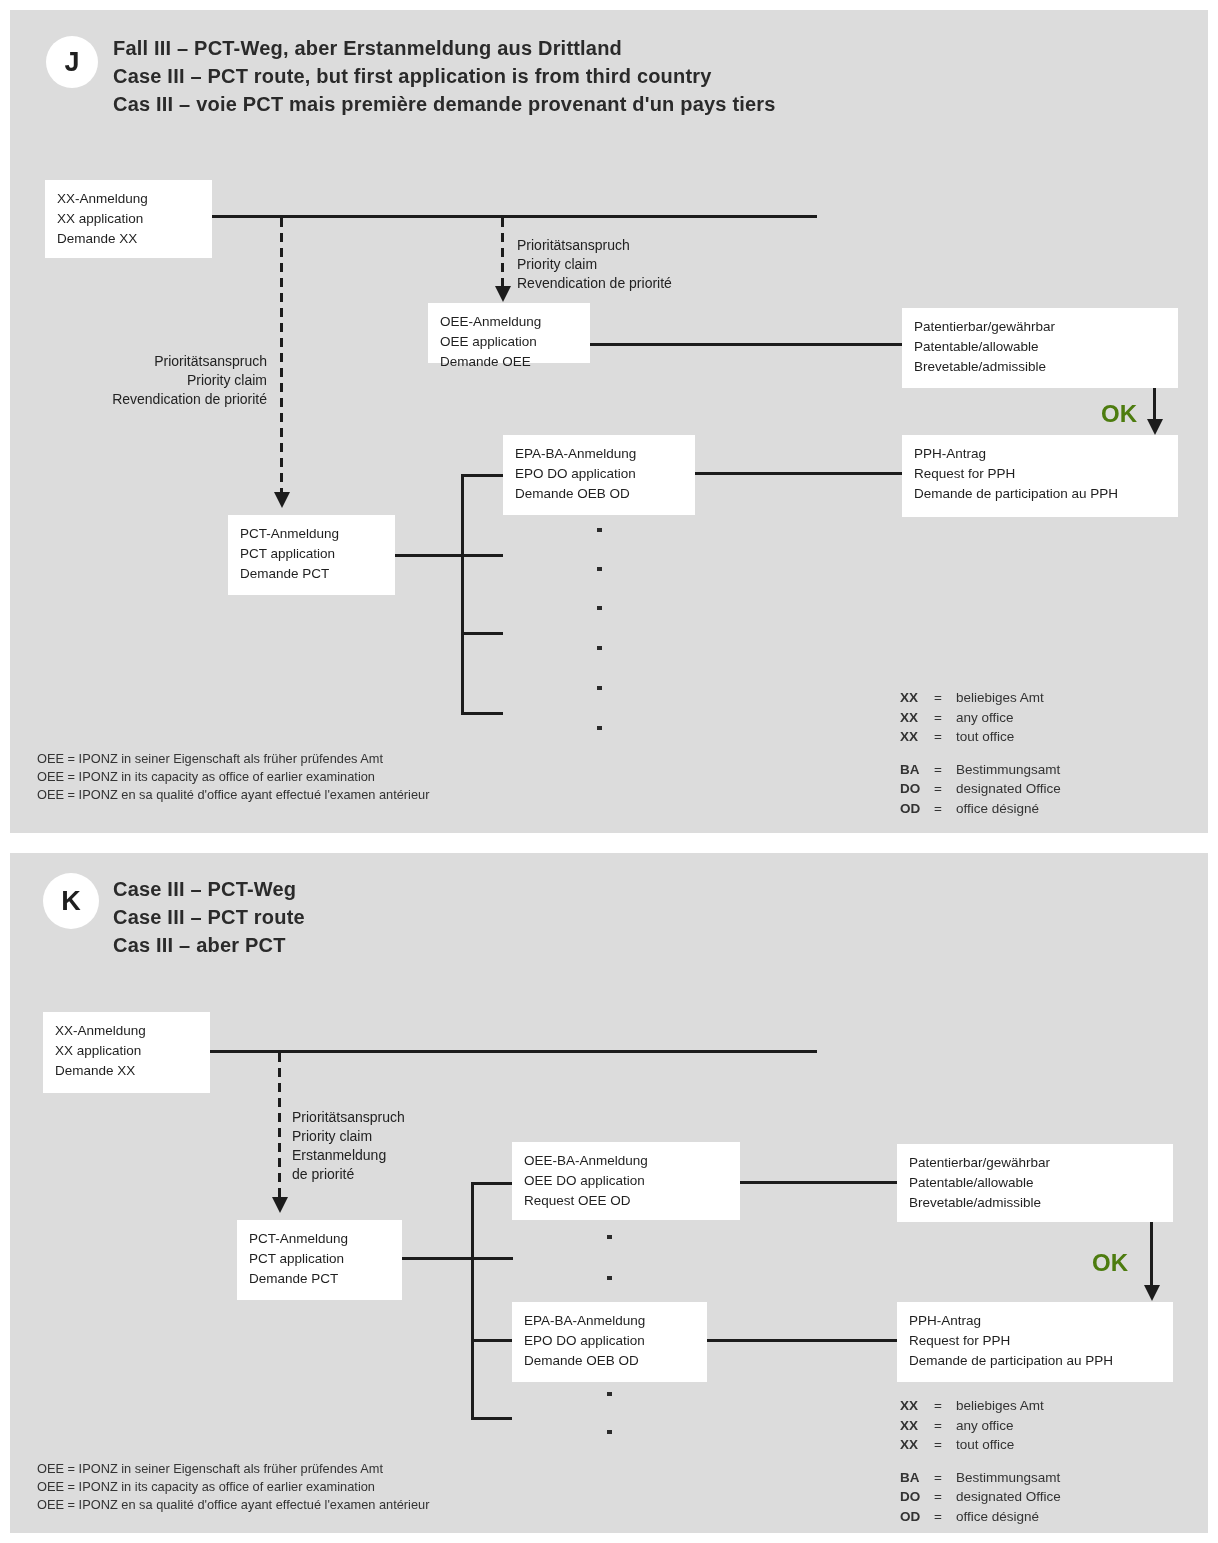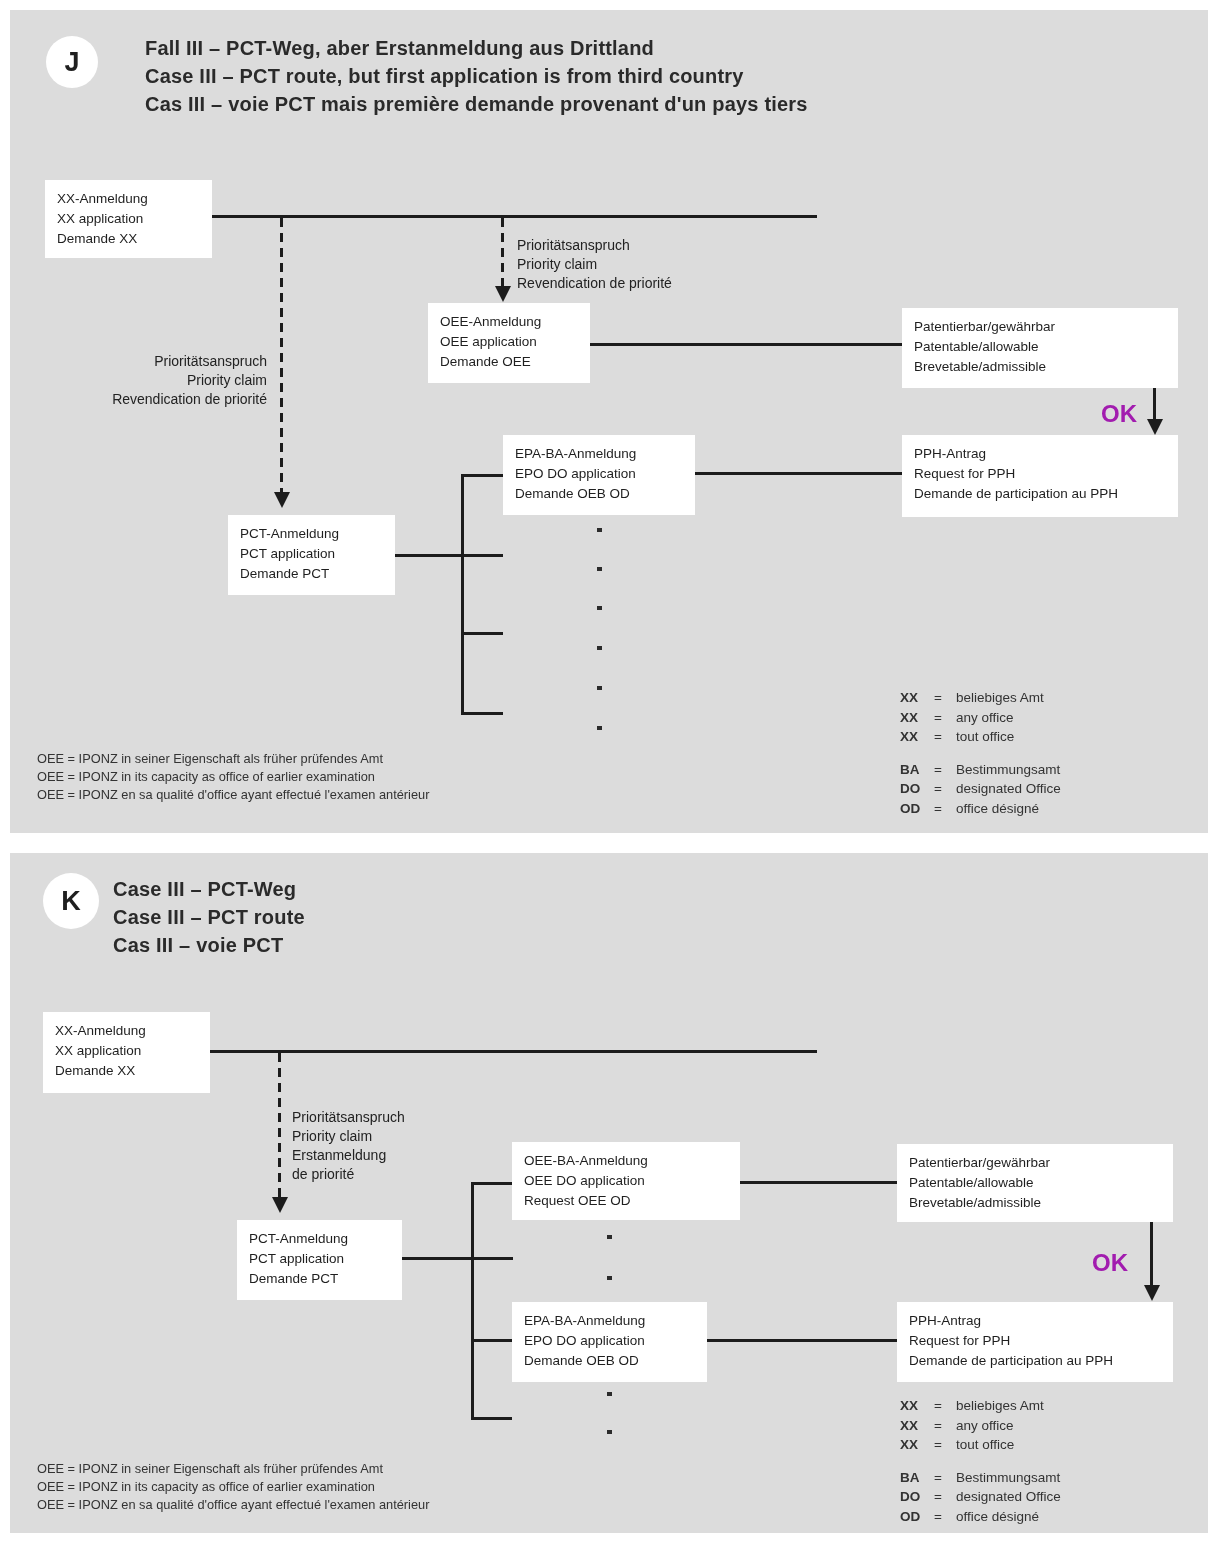--- a/index.html
+++ b/index.html
@@ -27,39 +27,39 @@
     background-image:repeating-linear-gradient(to bottom,#1c1c1c 0 9px,rgba(0,0,0,0) 9px 15px);
   }
   .ahead{
     position:absolute;width:0;height:0;z-index:2;
     border-left:8px solid transparent;border-right:8px solid transparent;
     border-top:16px solid #1c1c1c;
   }
   .lbl{position:absolute;font-size:14px;line-height:19px;color:#222;z-index:2;}
   .lbl span{display:block;white-space:nowrap;}
   .lbl.right{text-align:right;}
-  .ok{position:absolute;font-weight:bold;font-size:24px;color:#a21caf;text-align:right;z-index:2;}
+  .ok{position:absolute;font-weight:bold;font-size:24px;color:#4d7c0f;text-align:right;z-index:2;}
   .dot{position:absolute;width:5px;height:4px;background:#2b2b2b;z-index:2;}
   .legend{position:absolute;font-size:13.5px;line-height:19.5px;color:#333;z-index:2;}
   .legend .grp{margin-bottom:13px;}
   .lrow{display:flex;}
   .lterm{width:34px;font-weight:bold;}
   .leq{width:22px;}
   .footnote{position:absolute;font-size:12.8px;line-height:18px;color:#333;z-index:2;}
   .footnote span{display:block;white-space:nowrap;}
 </style>
 </head>
 <body>
 
 <div class="panel" style="left:10px;top:10px;width:1198px;height:823px;">
 
   <div class="badge" style="left:36px;top:26px;width:52px;height:52px;">
     <span>J</span>
   </div>
-  <div class="ptitle" style="left:103px;top:24px;margin-left:32px;">
+  <div class="ptitle" style="left:103px;top:24px;">
     <span>Fall III – PCT-Weg, aber Erstanmeldung aus Drittland</span>
     <span>Case III – PCT route, but first application is from third country</span>
     <span>Cas III – voie PCT mais première demande provenant d'un pays tiers</span>
   </div>
 
   <div class="hline" style="left:200px;top:205px;width:607px;"></div>
   <div class="dashv" style="left:270px;top:208px;height:276px;"></div>
   <div class="ahead" style="left:264px;top:482px;"></div>
   <div class="dashv" style="left:491px;top:208px;height:70px;"></div>
   <div class="ahead" style="left:485px;top:276px;"></div>
@@ -75,21 +75,21 @@
 
   <div class="vline" style="left:1143px;top:378px;height:32px;"></div>
   <div class="ahead" style="left:1137px;top:409px;"></div>
   <div class="ok" style="left:1027px;top:390px;width:100px;">OK</div>
 
   <div class="box" style="left:35px;top:170px;width:167px;height:78px;">
     <span>XX-Anmeldung</span>
     <span>XX application</span>
     <span>Demande XX</span>
   </div>
-  <div class="box" style="left:418px;top:293px;width:162px;height:80px;">
+  <div class="box" style="left:418px;top:293px;width:162px;height:60px;">
     <span>OEE-Anmeldung</span>
     <span>OEE application</span>
     <span>Demande OEE</span>
   </div>
   <div class="box" style="left:892px;top:298px;width:276px;height:80px;">
     <span>Patentierbar/gewährbar</span>
     <span>Patentable/allowable</span>
     <span>Brevetable/admissible</span>
   </div>
   <div class="box" style="left:493px;top:425px;width:192px;height:80px;">
@@ -171,21 +171,21 @@
 </div>
 
 <div class="panel" style="left:10px;top:853px;width:1198px;height:680px;">
 
   <div class="badge" style="left:33px;top:20px;width:56px;height:56px;">
     <span>K</span>
   </div>
   <div class="ptitle" style="left:103px;top:22px;">
     <span>Case III – PCT-Weg</span>
     <span>Case III – PCT route</span>
-    <span>Cas III – voie PCT</span>
+    <span>Cas III – aber PCT</span>
   </div>
 
   <div class="hline" style="left:198px;top:197px;width:609px;"></div>
   <div class="dashv" style="left:268px;top:200px;height:146px;"></div>
   <div class="ahead" style="left:262px;top:344px;"></div>
 
   <div class="hline" style="left:697px;top:328px;width:190px;"></div>
   <div class="hline" style="left:697px;top:486px;width:190px;"></div>
 
   <div class="hline" style="left:392px;top:404px;width:111px;"></div>

